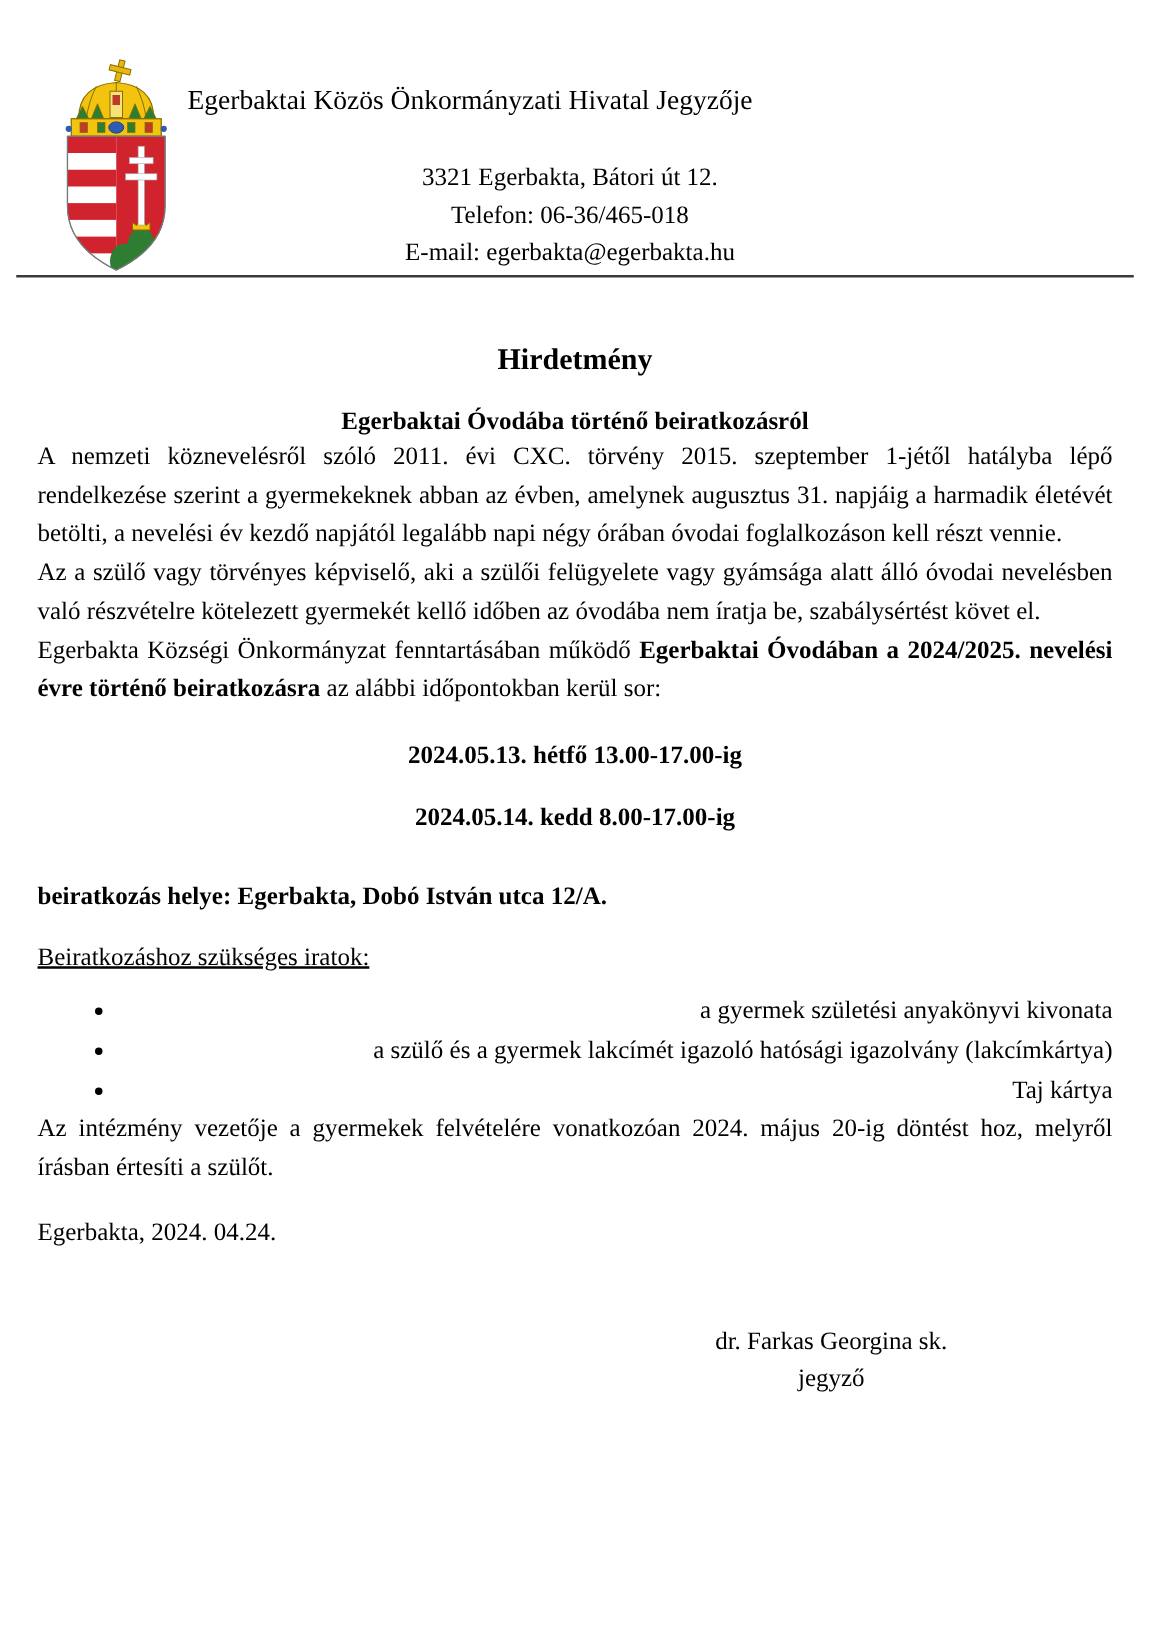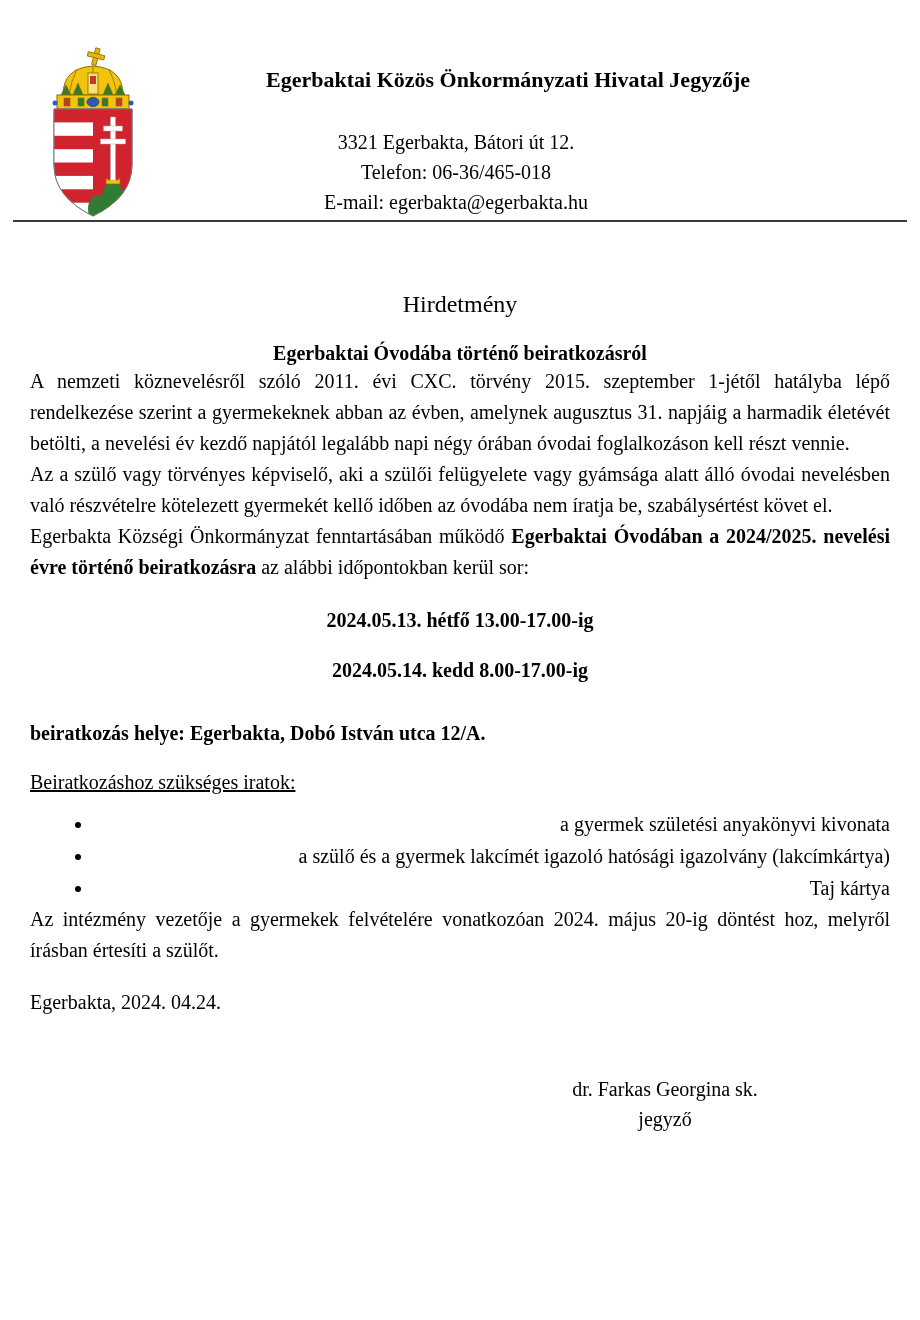--- a/index.html
+++ b/index.html
@@ -32,22 +32,22 @@
     left: 47px;
     top: 47px;
     width: 92px;
     height: 174px;
   }
   .office-title {
     position: absolute;
     left: 150px;
     top: 66px;
     width: 600px;
-    text-align: right;
-    font-weight: bold;
+    text-align: left;
+    font-weight: normal;
     font-size: 22px;
     line-height: 28px;
   }
   .contact-block {
     position: absolute;
     left: 0;
     top: 127px;
     width: 912px;
     text-align: center;
     font-size: 20px;
@@ -60,23 +60,23 @@
     top: 220px;
     border-top: 2px solid #3a3a3a;
   }
 
   
   .main {
     padding: 0 30px;
   }
   .doc-title {
     margin: 0;
-    padding-top: 67px;
-    text-align: center;
-    font-weight: normal;
+    padding-top: 51px;
+    text-align: center;
+    font-weight: bold;
     font-size: 24px;
     line-height: 30px;
   }
   .doc-subtitle {
     margin: 22px 0 0;
     text-align: center;
     font-weight: bold;
     font-size: 20px;
     line-height: 25px;
   }

